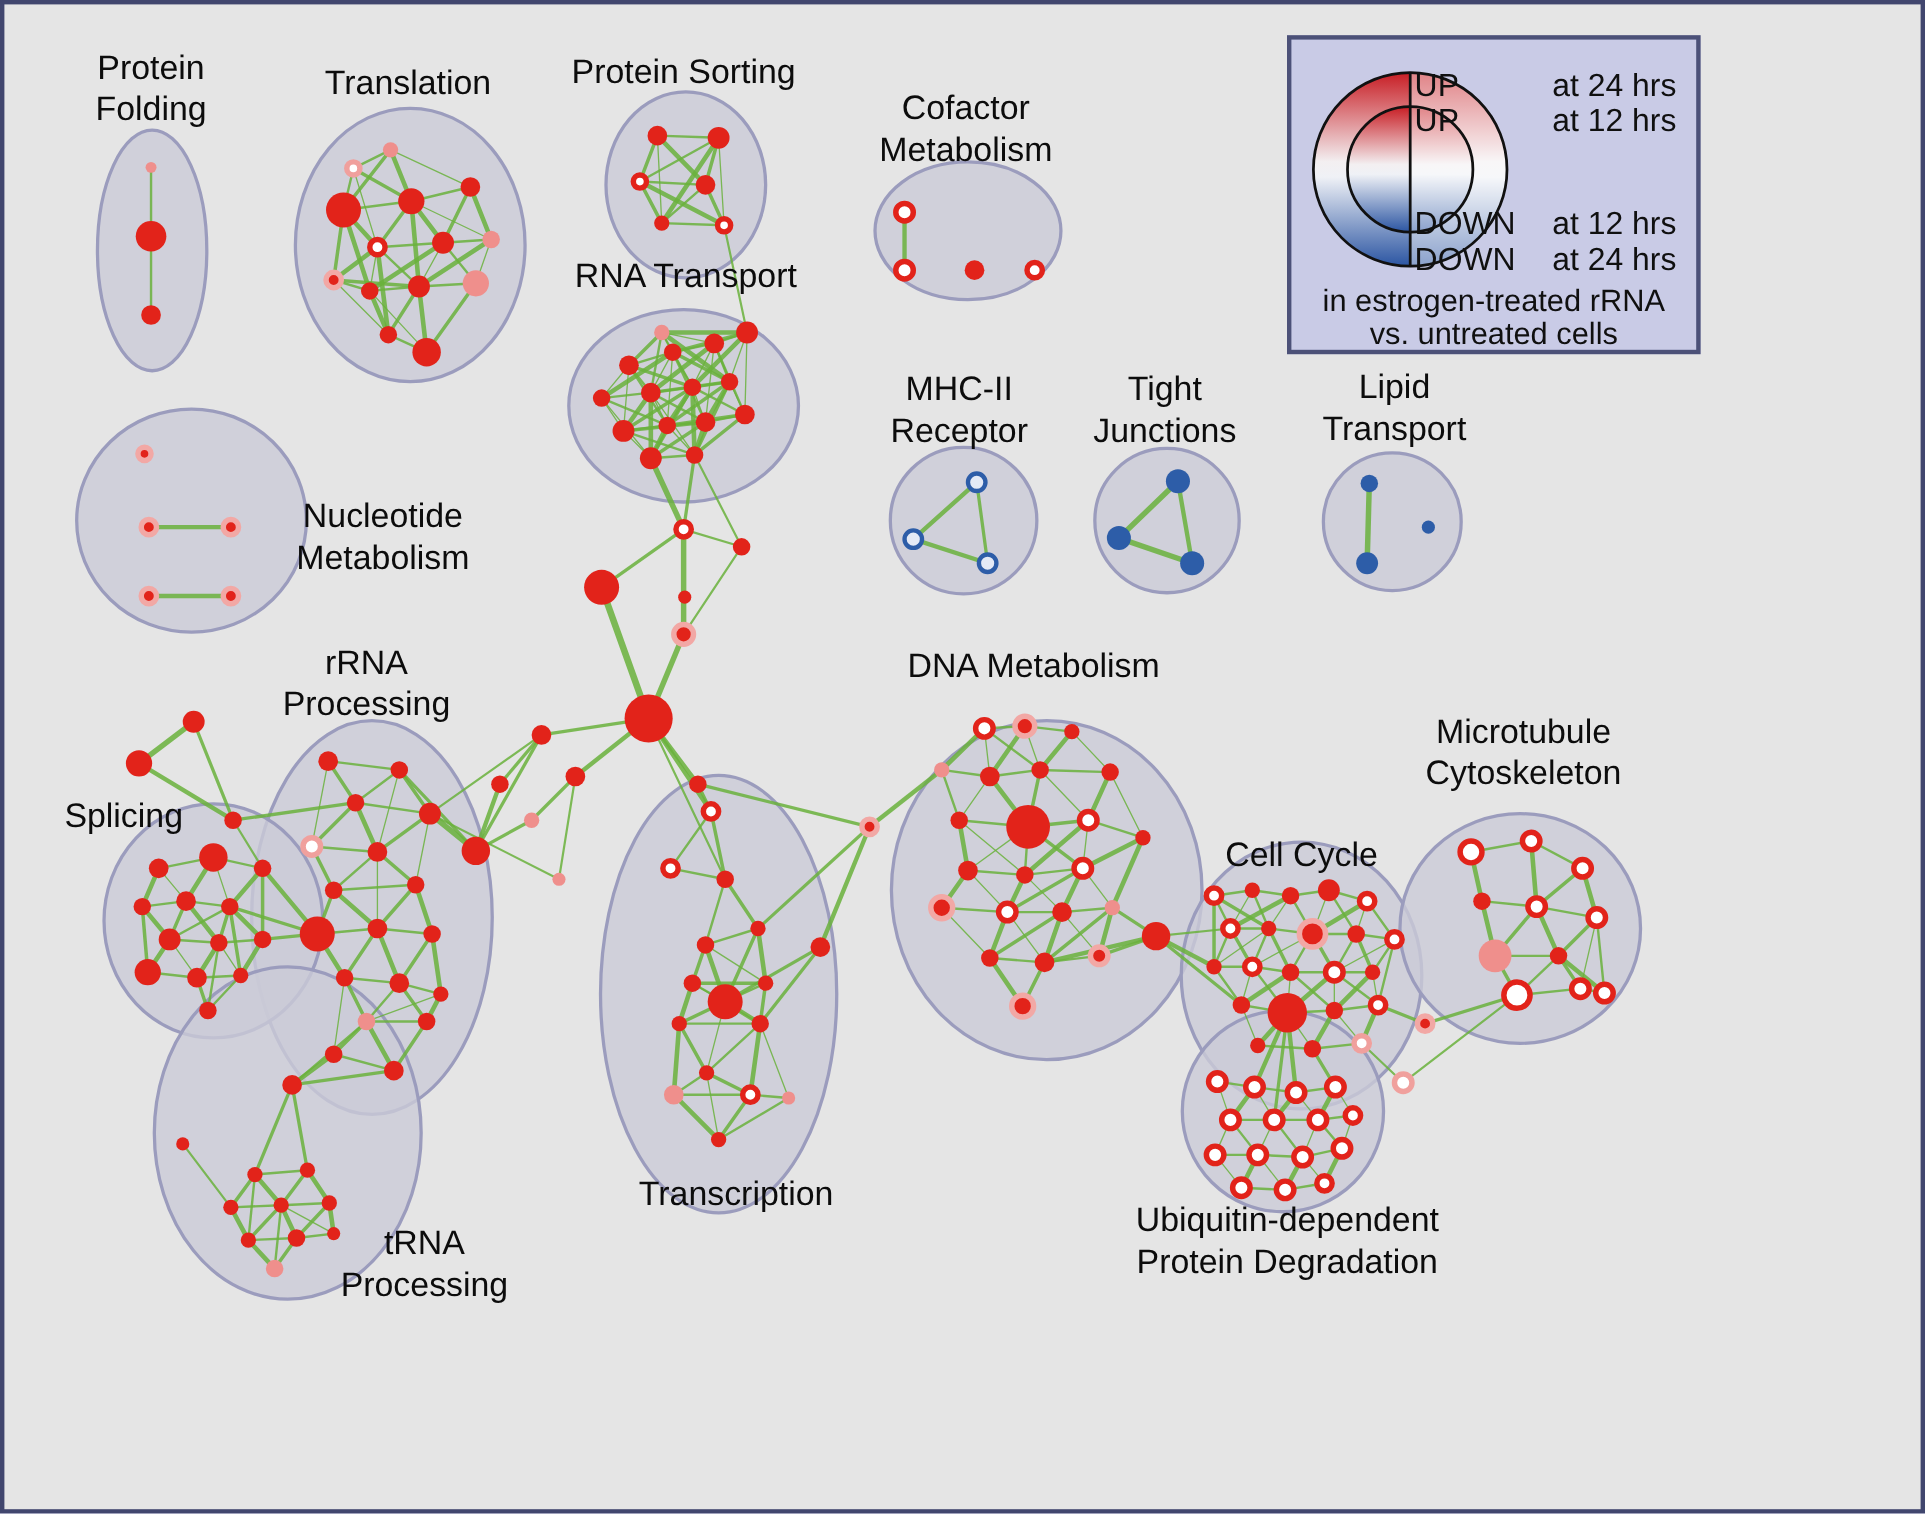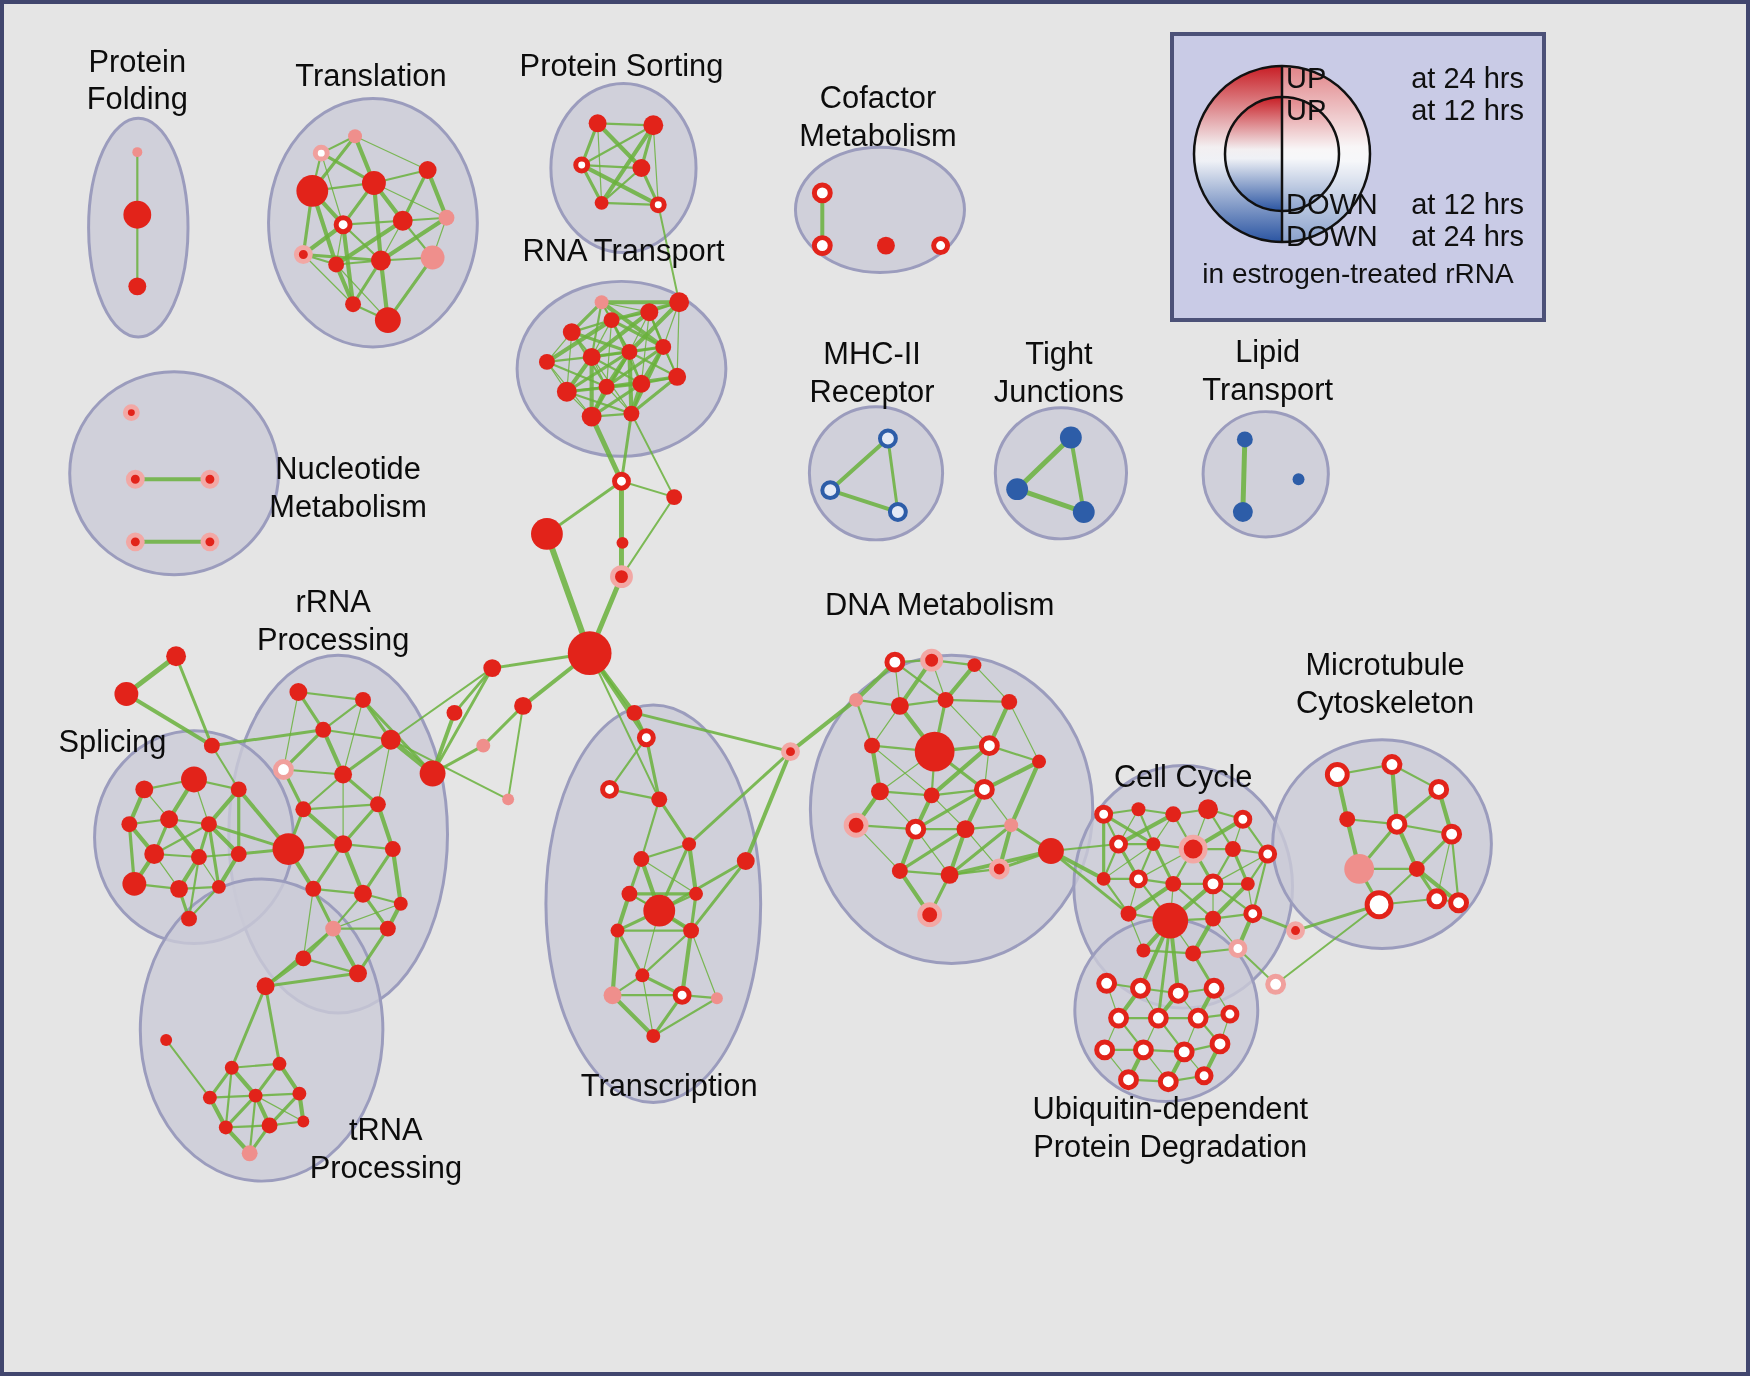--- a/index.html
+++ b/index.html
@@ -778,15 +778,16 @@
     </div>
     <div class="lg-row" style="top:152px">
       <span class="lg-label">DOWN</span>
       <span class="lg-time">at 12 hrs</span>
     </div>
     <div class="lg-row" style="top:184px">
       <span class="lg-label">DOWN</span>
       <span class="lg-time">at 24 hrs</span>
     </div>
     <div class="lg-caption" style="top:222px">in estrogen-treated rRNA</div>
+    <div class="lg-caption" style="top:252px">vs. untreated cells</div>
   </div>
 
 </div>
 
 </body></html>

